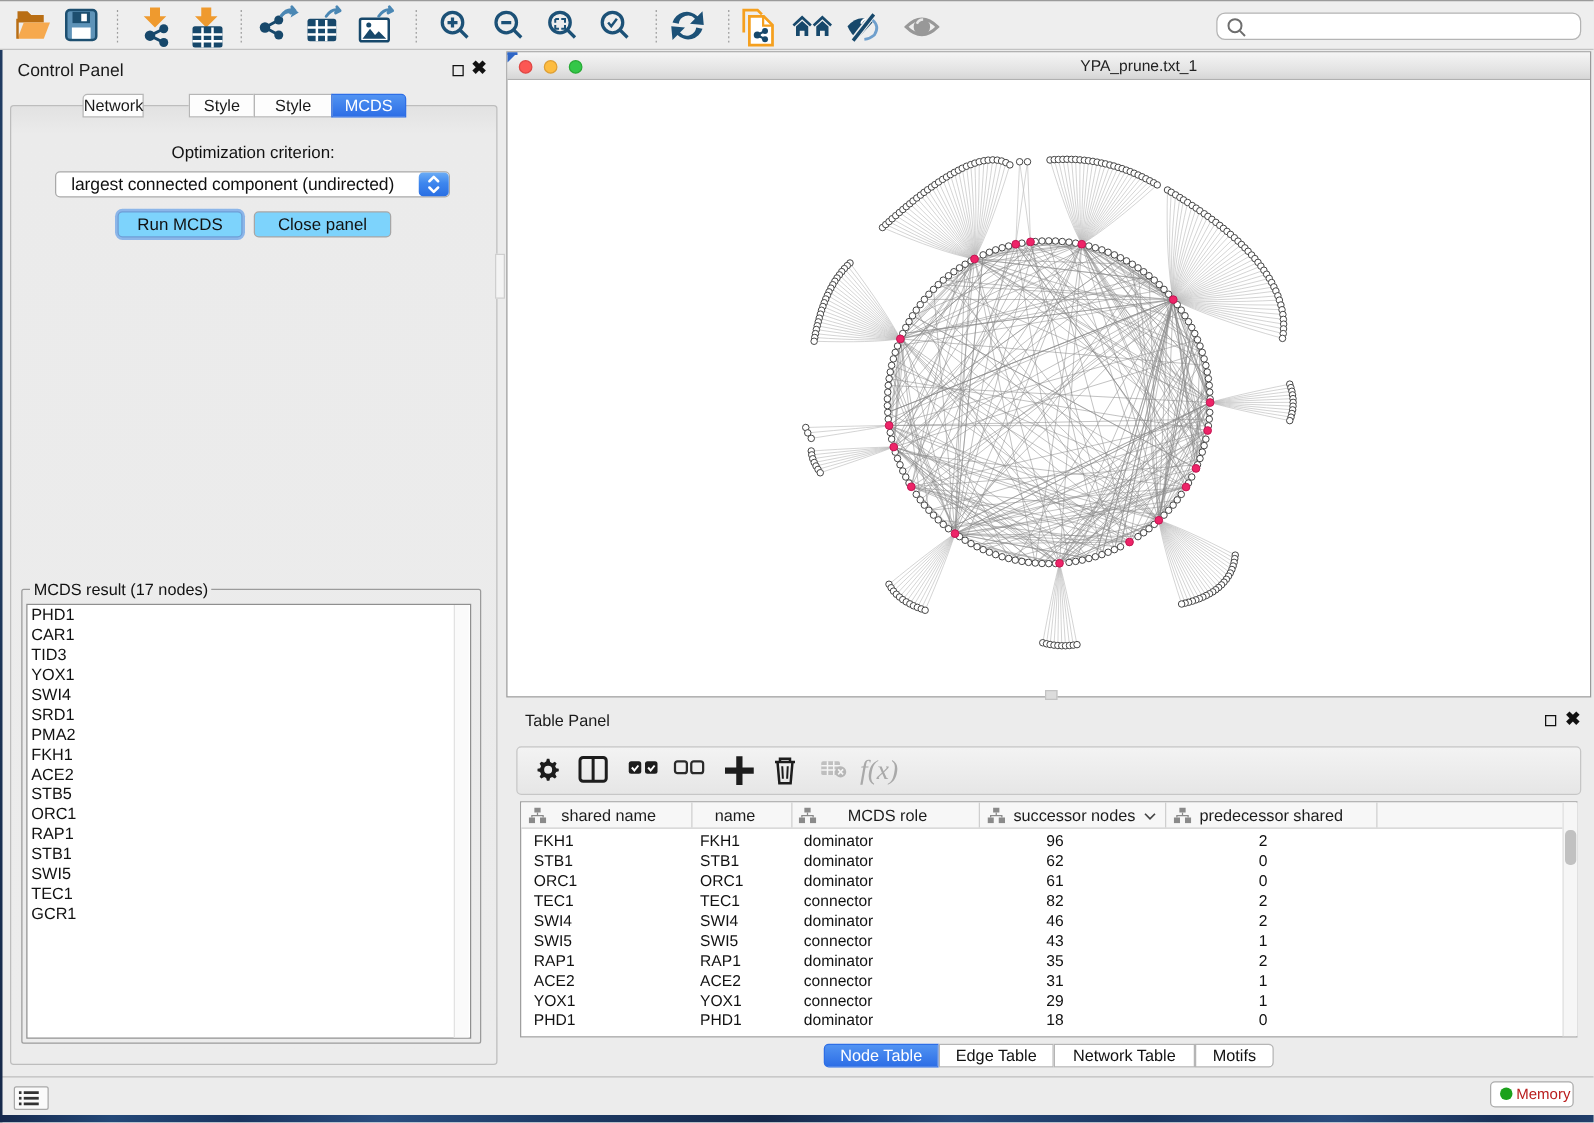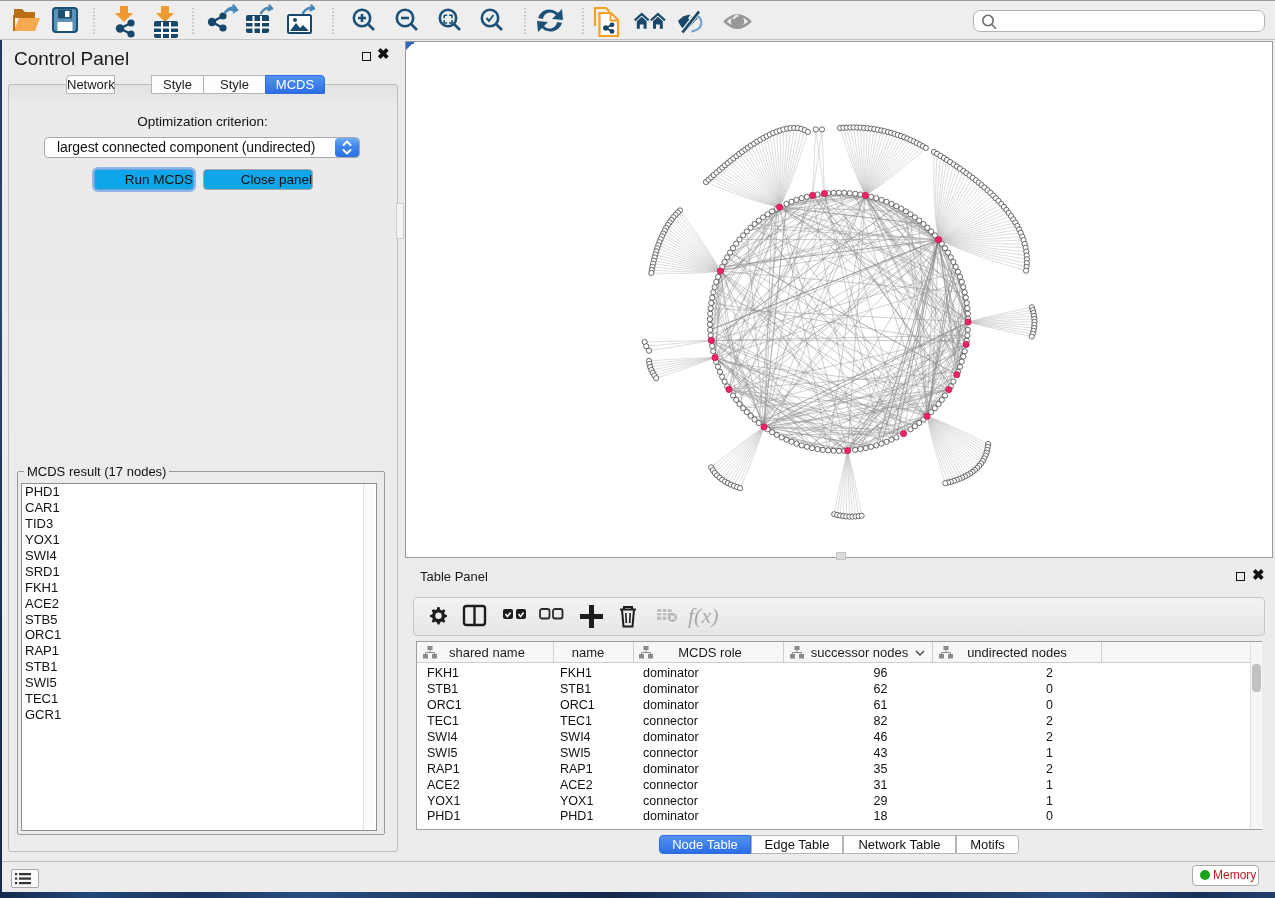--- a/index.html
+++ b/index.html
@@ -1,30 +1,30 @@
 <!DOCTYPE html>
 <html><head><meta charset="utf-8"><style>
 html,body{margin:0;padding:0;width:1275px;height:898px;overflow:hidden}
 body{font-family:"Liberation Sans",sans-serif;background:#ececec;position:relative}
 .abs{position:absolute}
 #toolbar{left:0;top:0;width:1275px;height:40px;background:#eeeeee;border-top:1px solid #9a9a9a;border-bottom:1px solid #c2c2c2;box-sizing:border-box}
 #searchbox{position:absolute;left:973px;top:9px;width:292px;height:22px;background:#fff;border:1px solid #b4b4b4;border-radius:7px;box-sizing:border-box}
 #lstripe{left:0;top:40px;width:2px;height:858px;background:linear-gradient(180deg,#1f3a60 0%,#27476e 30%,#1b3355 60%,#16294a 100%)}
 #wall{left:0;top:892px;width:1275px;height:6px;background:linear-gradient(90deg,#16294d 0%,#234878 7%,#1a3560 15%,#2a4e80 24%,#1d3b66 35%,#16294b 48%,#27497a 60%,#1c3862 72%,#2a4c7e 84%,#1a3158 94%,#223f6b 100%)}
 #cpanel{left:3px;top:40px;width:399px;height:821px;background:#ececec}
-#cptitle{left:11px;top:8px;font-size:19px;color:#1a1a1a}
+#cptitle{left:11px;top:8px;font-size:14px;color:#1a1a1a}
 #cpmax{left:359px;top:12px;width:7px;height:7px;border:1.5px solid #111}
 #cpclose{left:374px;top:5px;font-size:15px;font-weight:bold;color:#111}
 .tab{position:absolute;top:35px;height:19px;background:#fdfdfd;border:1px solid #b6b6b6;box-sizing:border-box;font-size:13px;color:#1a1a1a;text-align:center;line-height:17px}
 #tabpane{left:5px;top:44px;width:390px;height:768px;border:1px solid #bdbdbd;border-radius:3px;background:linear-gradient(180deg,#e2e2e2 0,#ebebeb 22px,#ececec 100%);box-sizing:border-box}
 #optlabel{left:0px;top:74px;width:399px;text-align:center;font-size:13.5px;color:#111}
 #combo{left:41px;top:97px;width:316px;height:21px;background:#fff;border:1px solid #a9a9a9;border-radius:4px;box-sizing:border-box}
 #combot{left:54px;top:99px;font-size:14px;color:#111;letter-spacing:-0.1px}
 #combobtn{left:332px;top:98px;width:24px;height:19px;border-radius:3.5px;background:linear-gradient(180deg,#6aacf5 0%,#3d86ee 45%,#2a6fe3 100%)}
-.btn{position:absolute;height:21px;background:#0ea5e9;border:1px solid #a6a6a6;border-radius:4px;box-sizing:border-box;font-size:13.5px;color:#111;text-align:right;line-height:19px}
+.btn{position:absolute;height:21px;background:#7dd3fc;border:1px solid #a6a6a6;border-radius:4px;box-sizing:border-box;font-size:13.5px;color:#111;text-align:center;line-height:19px}
 #fs{left:14px;top:431px;width:368px;height:364px;border:1px solid #9b9b9b;border-radius:2px;box-sizing:border-box}
 #fslegend{left:21px;top:424px;font-size:13px;color:#111;background:#ececec;padding:0 3px}
 #fslist{left:18px;top:443px;width:356px;height:348px;background:#fff;border:1px solid #8f8f8f;box-sizing:border-box;font-size:13px;color:#111}
 #fslist div{height:15.95px;line-height:15.95px;padding-left:3px}
 #fstrack{left:360px;top:444px;width:11px;height:346px;background:#fafafa;border-left:1px solid #e2e2e2}
 #cpscroll{left:396px;top:203px;width:8px;height:36px;background:#f4f4f4;border:1px solid #cfcfcf;box-sizing:border-box}
 #netwin{left:405px;top:41px;width:868px;height:517px;border:1px solid #9a9a9a;box-sizing:border-box;background:#fff}
 #nettitle{left:0;top:0;width:866px;height:22px;background:linear-gradient(180deg,#f5f5f5 0%,#e2e2e2 70%,#d6d6d6 100%);border-bottom:1px solid #b0b0b0;box-sizing:border-box}
 .light{position:absolute;top:6px;width:11px;height:11px;border-radius:50%;box-sizing:border-box}
 #netlabel{left:320px;top:4px;width:370px;text-align:center;font-size:12.5px;color:#222}
@@ -32,21 +32,21 @@
 #tpanel{left:405px;top:560px;width:870px;height:301px;background:#ececec}
 #tptitle{left:15px;top:9px;font-size:13px;color:#1a1a1a}
 #tpmax{left:831px;top:12px;width:7px;height:7px;border:1.5px solid #111}
 #tpclose{left:847px;top:6px;font-size:15px;font-weight:bold;color:#111}
 #tpbar{left:8px;top:37px;width:852px;height:39px;background:linear-gradient(180deg,#f3f3f3 0,#e6e6e6 100%);border:1px solid #c6c6c6;border-radius:4px;box-sizing:border-box}
 #ttable{left:11px;top:81px;width:846px;height:189px;background:#fff;border:1px solid #9f9f9f;box-sizing:border-box}
 #thead{position:absolute;left:0;top:0;width:844px;height:21px;background:#f7f7f7;border-bottom:1px solid #cfcfcf;box-sizing:border-box;font-size:13px;color:#1c1c1c}
 .hsep{position:absolute;top:0px;height:20px;width:0;border-left:1px solid #cfcfcf}
 .hlabel{position:absolute;top:2.5px;text-align:center;font-size:13px}
 .row{position:absolute;font-size:12.5px;color:#111;height:16px;line-height:16px}
-.rnum{text-align:center}
+.rnum{text-align:left}
 #ttrack{position:absolute;left:833px;top:0px;width:11px;height:187px;background:#f6f6f6;border-left:1px solid #e0e0e0}
 #tthumb{position:absolute;left:835px;top:22px;width:9px;height:28px;background:#c1c1c1;border-radius:4px}
 .btab{position:absolute;top:275px;height:19px;background:#fff;border:1px solid #b5b5b5;box-sizing:border-box;font-size:13px;color:#111;text-align:center;line-height:17px}
 #sbar{left:0;top:861px;width:1275px;height:31px;background:#ececec;border-top:1px solid #bdbdbd;box-sizing:border-box}
 #listbtn{position:absolute;left:11px;top:7px;width:28px;height:19px;background:#fafafa;border:1px solid #a8a8a8;border-radius:2px;box-sizing:border-box}
 #memb{position:absolute;left:1192px;top:3px;width:67px;height:21px;background:#fff;border:1px solid #ababab;border-radius:4px;box-sizing:border-box;font-size:12px;color:#b91c1c}
 </style></head><body>
 <div class="abs" id="toolbar">
 <svg width="1275" height="38" viewBox="0 0 1275 38">
 <g transform="translate(12,6)">
@@ -183,36 +183,43 @@
 <div class="btn" style="left:200px;top:129px;width:110px;">Close panel</div>
 <div class="abs" id="fs"></div>
 <div class="abs" id="fslegend">MCDS result (17 nodes)</div>
 <div class="abs" id="fslist">
 <div>PHD1</div>
       <div>CAR1</div>
       <div>TID3</div>
       <div>YOX1</div>
       <div>SWI4</div>
       <div>SRD1</div>
+      <div>PMA2</div>
       <div>FKH1</div>
       <div>ACE2</div>
       <div>STB5</div>
       <div>ORC1</div>
       <div>RAP1</div>
       <div>STB1</div>
       <div>SWI5</div>
       <div>TEC1</div>
       <div>GCR1</div>
 </div>
 <div class="abs" id="fstrack"></div>
 </div>
 <div class="abs" id="cpscroll"></div>
 <div class="abs" id="netwin">
 <div class="abs" style="left:0;top:0;width:0;height:0;border-left:8px solid #2f66c6;border-bottom:8px solid transparent;z-index:5"></div>
 <div class="abs" style="left:0;top:0;width:8px;height:2px;background:#2f66c6;z-index:5"></div>
+<div class="abs" id="nettitle">
+<div class="light" style="left:9px;background:#fc5753;border:1px solid #df4744"></div>
+<div class="light" style="left:29px;background:#fdbc40;border:1px solid #de9f34"></div>
+<div class="light" style="left:49px;background:#33c748;border:1px solid #27aa35"></div>
+<div class="abs" id="netlabel"><b style="font-weight:normal">YPA_prune.txt_1</b></div>
+</div>
 <div class="abs" id="netcanvas" style="left:0;top:22px;width:866px;height:494px">
 <svg width="866" height="494" viewBox="0 0 866 494">
 <g fill="none" stroke="#bdbdbd" stroke-width="0.65" stroke-opacity="0.8">
 <path d="M373.6 143.2Q346.2 137.8 300.0 118.0M373.6 143.2Q347.2 136.9 302.6 115.6M373.6 143.2Q348.3 135.9 305.2 113.3M373.6 143.2Q349.3 135.0 307.7 111.0M373.6 143.2Q350.4 134.0 310.6 108.5M373.6 143.2Q351.6 133.0 313.5 106.0M373.6 143.2Q352.7 132.1 316.3 103.6M373.6 143.2Q353.8 131.1 319.0 101.3M373.6 143.2Q354.9 130.2 321.8 99.0M373.6 143.2Q356.0 129.4 324.4 96.8M373.6 143.2Q357.2 128.4 327.4 94.4M373.6 143.2Q358.3 127.5 330.4 92.1M373.6 143.2Q359.5 126.6 333.2 89.9M373.6 143.2Q360.6 125.8 336.1 87.8M373.6 143.2Q361.8 124.9 339.2 85.6M373.6 143.2Q362.9 124.1 341.9 83.7M373.6 143.2Q364.1 123.3 344.9 81.6M373.6 143.2Q365.4 122.4 348.1 79.5M373.6 143.2Q366.7 121.7 351.2 77.6M373.6 143.2Q367.9 120.9 354.3 75.7M373.6 143.2Q369.2 120.2 357.5 73.9M373.6 143.2Q370.5 119.5 360.7 72.2M373.6 143.2Q371.7 118.9 363.8 70.6M373.6 143.2Q373.1 118.2 367.2 69.0M373.6 143.2Q374.4 117.7 370.6 67.7M373.6 143.2Q375.7 117.2 373.9 66.5M373.6 143.2Q377.2 116.8 377.4 65.4M373.6 143.2Q378.6 116.5 381.1 64.6M373.6 143.2Q380.0 116.3 384.5 64.1M373.6 143.2Q381.4 116.2 388.2 63.9M373.6 143.2Q382.9 116.3 391.8 64.1M373.6 143.2Q384.3 116.6 395.3 64.8M373.6 143.2Q385.7 117.1 398.7 66.1M373.6 143.2Q386.9 117.8 401.9 67.9"></path>
 <path d="M459.4 131.4Q447.8 109.4 434.0 64.0M459.4 131.4Q449.1 109.3 437.4 63.7M459.4 131.4Q450.5 109.2 440.7 63.6M459.4 131.4Q451.9 109.2 444.3 63.5M459.4 131.4Q453.2 109.2 447.6 63.4M459.4 131.4Q454.6 109.2 451.2 63.5M459.4 131.4Q456.0 109.3 454.5 63.6M459.4 131.4Q457.4 109.4 458.0 63.9M459.4 131.4Q458.8 109.5 461.5 64.2M459.4 131.4Q460.1 109.6 464.8 64.6M459.4 131.4Q461.5 109.8 468.3 65.1M459.4 131.4Q462.9 110.1 471.7 65.7M459.4 131.4Q464.2 110.4 475.2 66.4M459.4 131.4Q465.5 110.6 478.4 67.1M459.4 131.4Q466.9 111.0 481.9 68.0M459.4 131.4Q468.2 111.3 485.1 68.8M459.4 131.4Q469.6 111.8 488.5 69.9M459.4 131.4Q470.8 112.2 491.7 70.9M459.4 131.4Q472.2 112.7 495.0 72.1M459.4 131.4Q473.4 113.1 498.2 73.3M459.4 131.4Q474.7 113.7 501.3 74.6M459.4 131.4Q476.0 114.2 504.5 76.0M459.4 131.4Q477.2 114.8 507.6 77.4M459.4 131.4Q478.5 115.4 510.7 79.0M459.4 131.4Q479.7 116.0 513.8 80.6M459.4 131.4Q480.9 116.7 516.9 82.2M459.4 131.4Q482.1 117.4 519.8 83.9"></path>
 <path d="M532.6 175.7Q526.5 143.5 528.0 88.0M532.6 175.7Q527.7 144.2 531.0 89.8M532.6 175.7Q529.1 145.0 534.5 91.9M532.6 175.7Q530.5 145.9 537.9 94.0M532.6 175.7Q531.6 146.6 540.8 95.9M532.6 175.7Q532.9 147.5 544.1 98.0M532.6 175.7Q534.4 148.4 547.7 100.4M532.6 175.7Q535.7 149.3 550.9 102.5M532.6 175.7Q536.9 150.1 553.9 104.6M532.6 175.7Q538.3 151.1 557.4 107.0M532.6 175.7Q539.4 151.9 560.3 109.1M532.6 175.7Q540.7 152.9 563.5 111.5M532.6 175.7Q542.0 153.8 566.7 113.9M532.6 175.7Q543.2 154.8 569.8 116.3M532.6 175.7Q544.4 155.8 572.7 118.7M532.6 175.7Q545.6 156.7 575.6 121.1M532.6 175.7Q546.7 157.7 578.4 123.5M532.6 175.7Q547.9 158.7 581.5 126.2M532.6 175.7Q549.1 159.8 584.4 128.9M532.6 175.7Q550.2 160.9 587.2 131.6M532.6 175.7Q551.3 162.0 589.9 134.3M532.6 175.7Q552.3 163.1 592.5 137.0M532.6 175.7Q553.4 164.2 595.3 140.0M532.6 175.7Q554.5 165.4 597.9 142.9M532.6 175.7Q555.5 166.6 600.4 145.9M532.6 175.7Q556.4 167.8 602.7 148.9M532.6 175.7Q557.4 169.1 605.1 152.2M532.6 175.7Q558.2 170.4 607.3 155.4M532.6 175.7Q559.1 171.7 609.4 158.7M532.6 175.7Q559.8 173.0 611.3 162.0M532.6 175.7Q560.6 174.5 613.1 165.5M532.6 175.7Q561.2 175.8 614.7 168.8M532.6 175.7Q561.8 177.3 616.3 172.6M532.6 175.7Q562.3 178.7 617.5 176.1M532.6 175.7Q562.8 180.3 618.7 180.0M532.6 175.7Q563.2 181.8 619.6 183.8M532.6 175.7Q563.4 183.3 620.3 187.6M532.6 175.7Q563.6 184.8 620.7 191.5M532.6 175.7Q563.7 186.4 620.9 195.3M532.6 175.7Q563.7 187.9 620.8 199.1M532.6 175.7Q563.5 189.4 620.6 202.9M532.6 175.7Q563.3 190.9 620.0 206.7"></path>
 <path d="M562.1 258.0Q582.4 252.1 625.8 243.3M562.1 258.0Q582.7 253.3 626.7 246.1M562.1 258.0Q583.0 254.4 627.5 249.0M562.1 258.0Q583.2 255.6 628.0 251.9M562.1 258.0Q583.4 256.8 628.4 254.9M562.1 258.0Q583.4 258.0 628.5 257.9M562.1 258.0Q583.4 259.2 628.4 260.9M562.1 258.0Q583.3 260.4 628.1 263.9M562.1 258.0Q583.0 261.6 627.5 266.8M562.1 258.0Q582.7 262.7 626.8 269.7M562.1 258.0Q582.4 263.8 625.8 272.5"></path>
 <path d="M314.3 207.1Q302.8 185.3 274.0 146.4M314.3 207.1Q301.9 186.2 271.8 148.5M314.3 207.1Q301.0 187.1 269.5 150.9M314.3 207.1Q300.2 188.1 267.4 153.3M314.3 207.1Q299.4 189.1 265.5 155.9M314.3 207.1Q298.6 190.1 263.6 158.4M314.3 207.1Q297.9 191.2 261.9 161.0M314.3 207.1Q297.3 192.3 260.2 163.8M314.3 207.1Q296.7 193.4 258.7 166.5M314.3 207.1Q296.0 194.6 257.2 169.5M314.3 207.1Q295.5 195.7 255.9 172.3M314.3 207.1Q295.0 196.9 254.6 175.2M314.3 207.1Q294.5 198.0 253.4 178.2M314.3 207.1Q294.1 199.3 252.3 181.2M314.3 207.1Q293.7 200.5 251.2 184.2M314.3 207.1Q293.3 201.7 250.3 187.3M314.3 207.1Q292.9 203.0 249.4 190.5M314.3 207.1Q292.6 204.2 248.6 193.5M314.3 207.1Q292.3 205.4 247.8 196.6M314.3 207.1Q292.0 206.6 247.1 199.6M314.3 207.1Q291.8 207.9 246.4 202.9M314.3 207.1Q291.5 209.2 245.8 206.0M314.3 207.1Q291.3 210.4 245.3 209.0"></path>
 <path d="M309.0 293.6Q287.6 293.9 243.0 296.8M309.0 293.6Q287.8 295.2 243.4 299.9M309.0 293.6Q288.1 296.4 244.2 303.0M309.0 293.6Q288.6 297.6 245.4 306.0M309.0 293.6Q289.1 298.7 246.8 308.8M309.0 293.6Q289.8 299.8 248.4 311.5M309.0 293.6Q290.5 300.9 250.2 314.2"></path>
 <path d="M358.0 362.9Q340.1 374.9 305.2 403.4M358.0 362.9Q340.7 376.0 306.9 406.2M358.0 362.9Q341.5 377.1 308.8 408.9M358.0 362.9Q342.4 378.1 311.1 411.4M358.0 362.9Q343.4 379.0 313.6 413.6M358.0 362.9Q344.5 379.8 316.2 415.7M358.0 362.9Q345.6 380.5 319.0 417.5M358.0 362.9Q346.7 381.2 321.9 419.1M358.0 362.9Q347.9 381.8 324.8 420.6M358.0 362.9Q349.1 382.3 327.9 421.9M358.0 362.9Q350.4 382.8 331.0 423.1M358.0 362.9Q351.6 383.2 334.1 424.2"></path>
@@ -672,21 +679,21 @@
         </svg>
 <div class="hsep" style="left:514.5px"></div>
 <svg class="abs" style="left:522px;top:4px" width="14" height="13">
           <g fill="#8a8a8a">
             <rect x="4.5" y="0" width="5" height="4"></rect>
             <rect x="0" y="8" width="5" height="4.5"></rect>
             <rect x="9" y="8" width="5" height="4.5"></rect>
             <path d="M7 4 v2.5 M2.5 8 V6.5 h9 V8" stroke="#8a8a8a" fill="none"></path>
           </g>
         </svg>
-<div class="hlabel" style="left:530px;width:140px">undirected nodes</div>
+<div class="hlabel" style="left:530px;width:140px">predecessor shared</div>
 <div class="hsep" style="left:684px"></div>
 </div>
 <div class="row" style="left:10px;top:23.3px;width:120px">FKH1</div>
 <div class="row" style="left:143px;top:23.3px;width:80px">FKH1</div>
 <div class="row" style="left:226px;top:23.3px;width:120px">dominator</div>
 <div class="row rnum" style="left:420px;top:23.3px;width:87px">96</div>
 <div class="row rnum" style="left:590px;top:23.3px;width:85px">2</div>
 <div class="row" style="left:10px;top:39.2px;width:120px">STB1</div>
 <div class="row" style="left:143px;top:39.2px;width:80px">STB1</div>
 <div class="row" style="left:226px;top:39.2px;width:120px">dominator</div>

